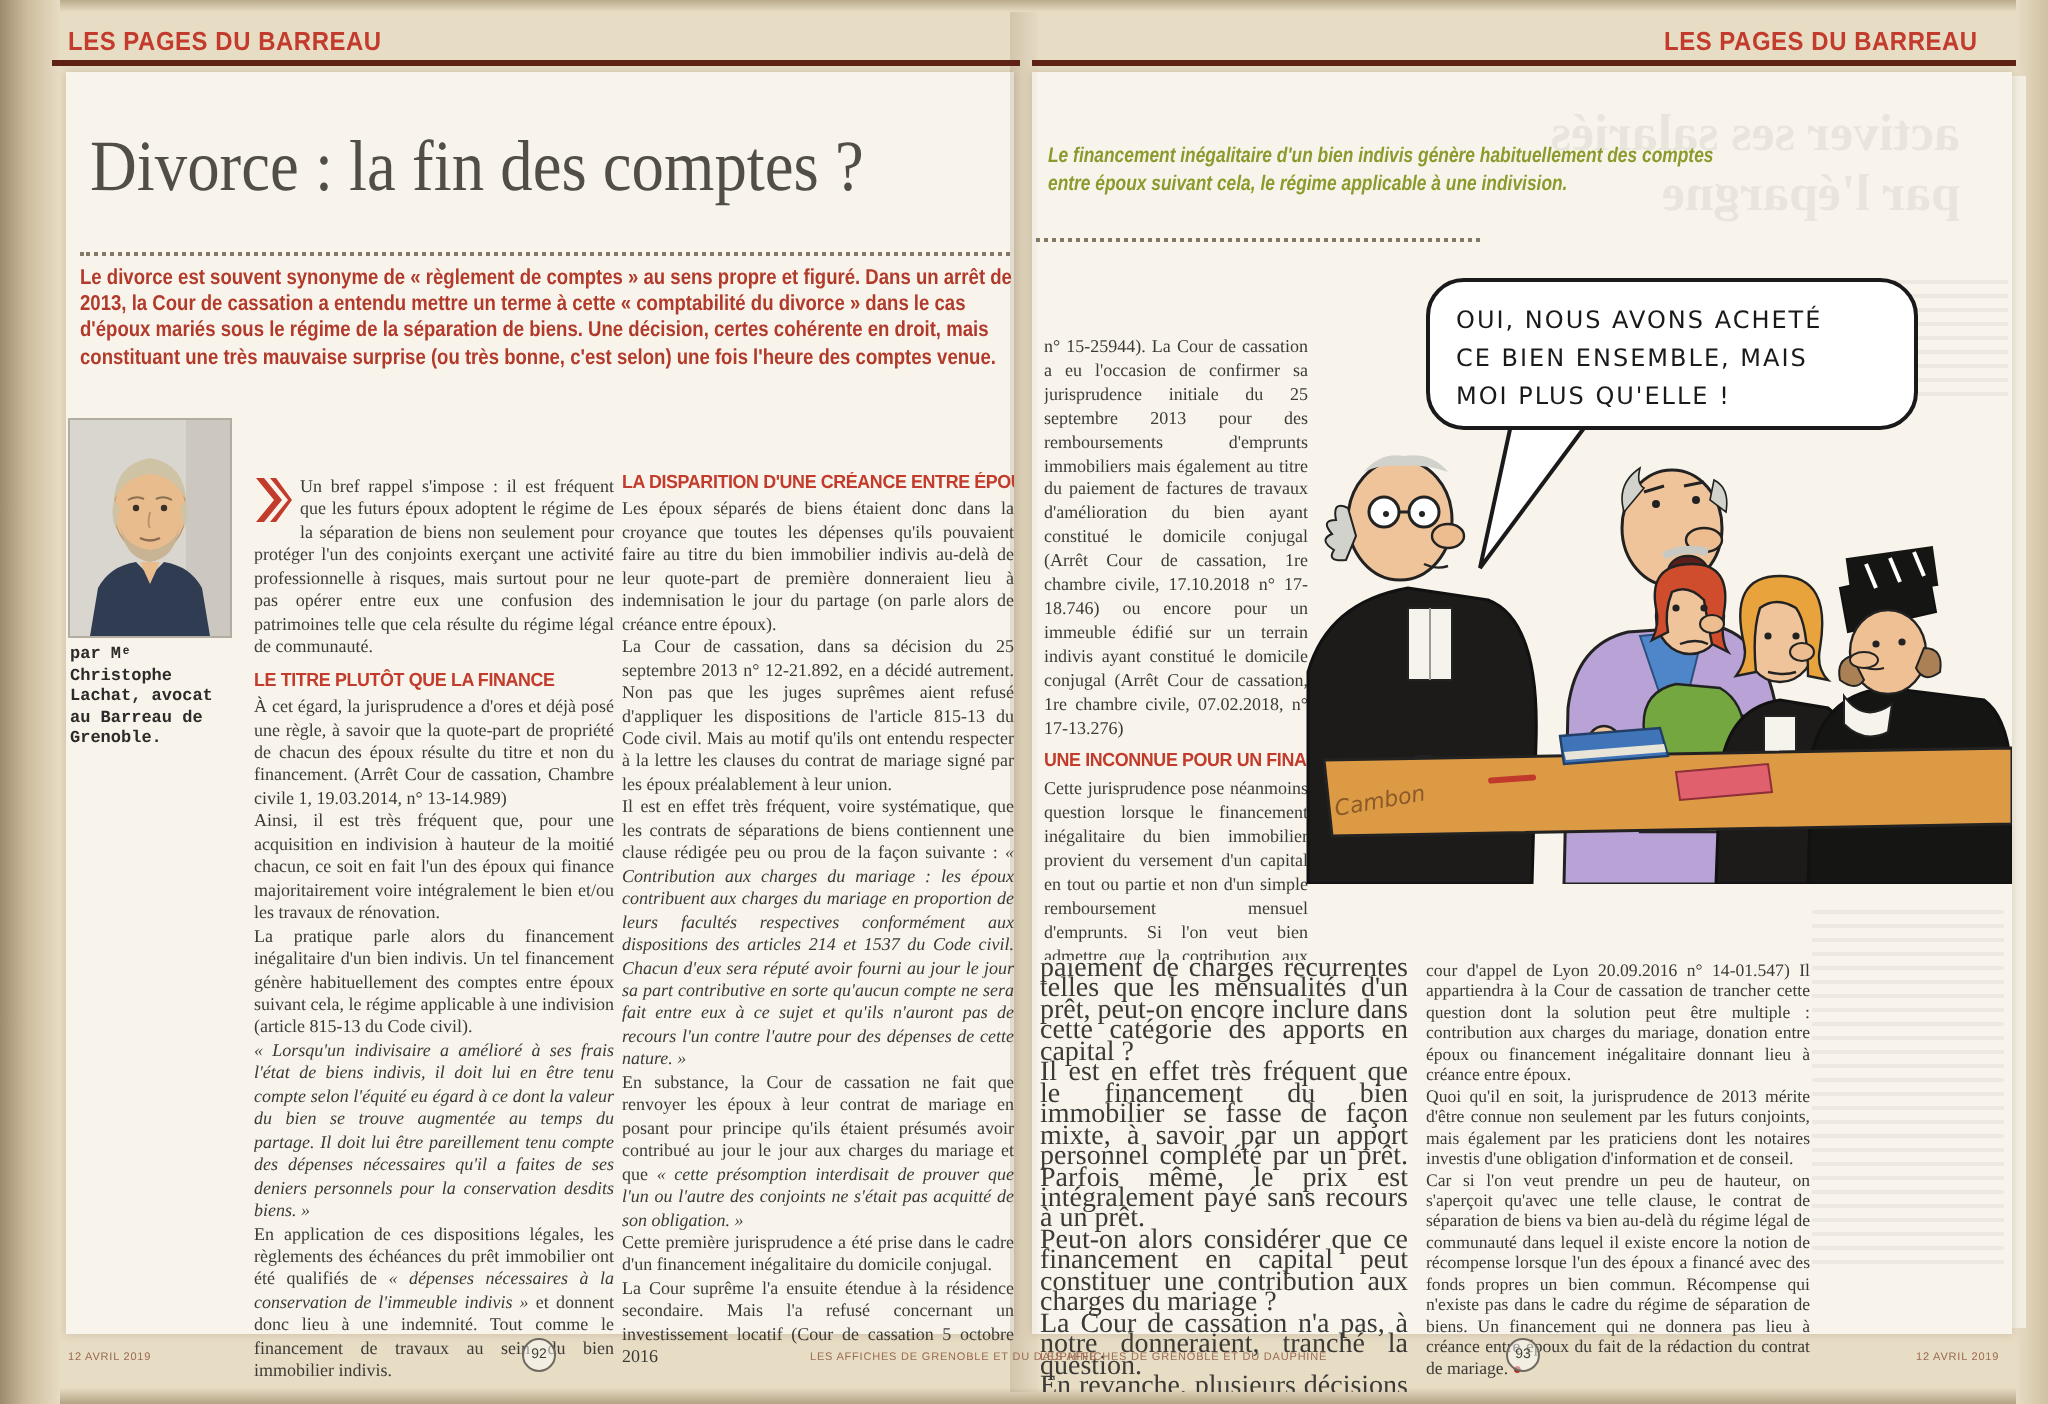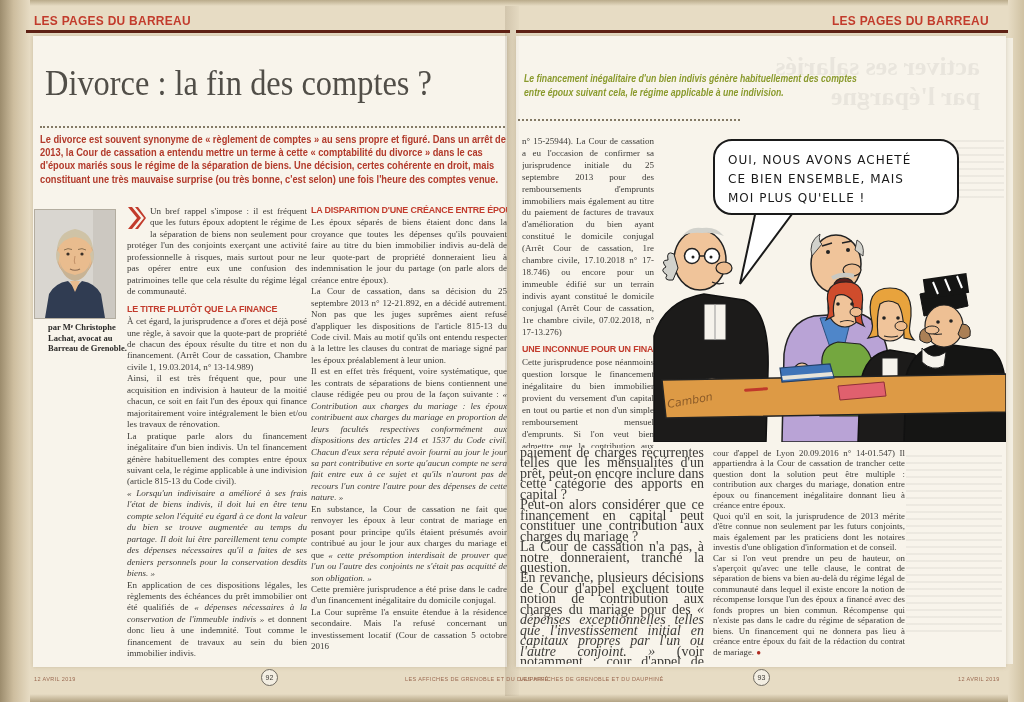--- a/index.html
+++ b/index.html
@@ -39,37 +39,37 @@
     font-size:36px;color:#514e48;white-space:nowrap;transform:scaleX(.9);transform-origin:left top;}
   .dotrule{border-top:2px dotted #837965;position:absolute;}
   .dr1{left:40px;top:126px;width:465px;}
   .dr2{left:518px;top:119px;width:222px;}
   .intro{position:absolute;left:40px;top:133px;width:545px;height:66px;overflow:hidden;
     transform:scaleX(.86);transform-origin:left top;font-weight:700;font-size:10.8px;
     line-height:13.2px;color:#b23a2b;}
 
   
   .bodycol{position:absolute;font-family:"Liberation Serif",serif;font-size:9px;
-    line-height:11.45px;color:#3b3a37;text-align:justify;overflow:hidden;}
+    line-height:11.45px;color:#3b3a37;text-align:justify;overflow:hidden;margin-top:32px;}
   .bodycol p{margin:0;}
   .bodycol .it{font-style:italic;}
   .colhead{font-family:"Liberation Sans",sans-serif;font-weight:700;font-size:9.5px;
     letter-spacing:-.2px;color:#c23b2c;margin:5px 0 2px;transform:scaleX(.94);
     transform-origin:left top;white-space:nowrap;}
   .c2{left:127px;top:206px;width:180px;height:458px;}
   .c3{left:311px;top:204px;width:196px;height:460px;}
   .rc1{left:522px;top:136px;width:132px;height:312px;line-height:11.9px;}
   .rcA{left:520px;top:448px;width:184px;height:216px;font-size:14px;line-height:10.45px;}
   .rcB{left:713px;top:448px;width:192px;height:216px;font-size:8.8px;line-height:10.45px;}
   .endmark{color:#b02a20;font-size:8px;}
 
   
   .photo{position:absolute;left:35px;top:210px;width:80px;height:108px;outline:1px solid #b3ada0;}
   .photo-caption{position:absolute;left:35px;top:322px;width:86px;font-weight:700;
-    font-size:8.5px;line-height:10.5px;color:#2c2b29;font-family:Liberation Serif, serif;margin-left:13px;}
+    font-size:8.5px;line-height:10.5px;color:#2c2b29;font-family:Liberation Mono, monospace;}
 
   .dropquote{float:left;width:19px;height:22px;margin:1px 4px 0 0;}
 
   
   .standfirst{position:absolute;left:524px;top:72px;width:420px;transform:scaleX(.82);
     transform-origin:left top;font-weight:700;font-style:italic;font-size:10.6px;
     line-height:13.5px;color:#8a9a2d;}
   .logo{position:absolute;left:926px;top:54px;width:80px;height:52px;}
 
   
@@ -154,21 +154,21 @@
     <div class="colhead">LE TITRE PLUTÔT QUE LA FINANCE</div>
     <p>À cet égard, la jurisprudence a d'ores et déjà posé une règle, à savoir que la quote-part de propriété de chacun des époux résulte du titre et non du financement. (Arrêt Cour de cassation, Chambre civile 1, 19.03.2014, n° 13-14.989)</p>
     <p>Ainsi, il est très fréquent que, pour une acquisition en indivision à hauteur de la moitié chacun, ce soit en fait l'un des époux qui finance majoritairement voire intégralement le bien et/ou les travaux de rénovation.</p>
     <p>La pratique parle alors du financement inégalitaire d'un bien indivis. Un tel financement génère habituellement des comptes entre époux suivant cela, le régime applicable à une indivision (article 815-13 du Code civil).</p>
     <p class="it">« Lorsqu'un indivisaire a amélioré à ses frais l'état de biens indivis, il doit lui en être tenu compte selon l'équité eu égard à ce dont la valeur du bien se trouve augmentée au temps du partage. Il doit lui être pareillement tenu compte des dépenses nécessaires qu'il a faites de ses deniers personnels pour la conservation desdits biens. »</p>
     <p><span>En application de ces dispositions légales, les règlements des échéances du prêt immobilier ont été qualifiés de </span><span class="it">« dépenses nécessaires à la conservation de l'immeuble indivis »</span><span> et donnent donc lieu à une indemnité. Tout comme le financement de travaux au sein du bien immobilier indivis.</span></p>
   </div>
 
   <div class="bodycol c3">
     <div class="colhead" style="margin-top:0;">LA DISPARITION D'UNE CRÉANCE ENTRE ÉPOUX</div>
-    <p>Les époux séparés de biens étaient donc dans la croyance que toutes les dépenses qu'ils pouvaient faire au titre du bien immobilier indivis au-delà de leur quote-part de propriété donneraient lieu à indemnisation le jour du partage (on parle alors de créance entre époux).</p>
+    <p>Les époux séparés de biens étaient donc dans la croyance que toutes les dépenses qu'ils pouvaient faire au titre du bien immobilier indivis au-delà de leur quote-part de première donneraient lieu à indemnisation le jour du partage (on parle alors de créance entre époux).</p>
     <p>La Cour de cassation, dans sa décision du 25 septembre 2013 n° 12-21.892, en a décidé autrement. Non pas que les juges suprêmes aient refusé d'appliquer les dispositions de l'article 815-13 du Code civil. Mais au motif qu'ils ont entendu respecter à la lettre les clauses du contrat de mariage signé par les époux préalablement à leur union.</p>
     <p><span>Il est en effet très fréquent, voire systématique, que les contrats de séparations de biens contiennent une clause rédigée peu ou prou de la façon suivante : </span><span class="it">« Contribution aux charges du mariage : les époux contribuent aux charges du mariage en proportion de leurs facultés respectives conformément aux dispositions des articles 214 et 1537 du Code civil. Chacun d'eux sera réputé avoir fourni au jour le jour sa part contributive en sorte qu'aucun compte ne sera fait entre eux à ce sujet et qu'ils n'auront pas de recours l'un contre l'autre pour des dépenses de cette nature. »</span></p>
     <p><span>En substance, la Cour de cassation ne fait que renvoyer les époux à leur contrat de mariage en posant pour principe qu'ils étaient présumés avoir contribué au jour le jour aux charges du mariage et que </span><span class="it">« cette présomption interdisait de prouver que l'un ou l'autre des conjoints ne s'était pas acquitté de son obligation. »</span></p>
     <p>Cette première jurisprudence a été prise dans le cadre d'un financement inégalitaire du domicile conjugal.</p>
     <p>La Cour suprême l'a ensuite étendue à la résidence secondaire. Mais l'a refusé concernant un investissement locatif (Cour de cassation 5 octobre 2016</p>
   </div>
 
   <div class="standfirst">Le financement inégalitaire d'un bien indivis génère habituellement des comptes entre époux suivant cela, le régime applicable à une indivision.</div>
   <div class="dotrule dr2"></div>
 
@@ -254,20 +254,21 @@
       <rect x="62" y="4" width="244" height="74" rx="18" fill="#fff" stroke="#1a1a1a" stroke-width="2"></rect>
       <text x="76" y="28" font-size="12" letter-spacing="1" fill="#1a1a1a" font-family="DejaVu Sans, sans-serif">OUI, NOUS AVONS ACHETÉ</text>
       <text x="76" y="47" font-size="12" letter-spacing="1" fill="#1a1a1a" font-family="DejaVu Sans, sans-serif">CE BIEN ENSEMBLE, MAIS</text>
       <text x="76" y="66" font-size="12" letter-spacing="1" fill="#1a1a1a" font-family="DejaVu Sans, sans-serif">MOI PLUS QU'ELLE !</text>
       <text x="16" y="272" font-size="11" font-style="italic" fill="#8a5a28" font-family="DejaVu Sans, sans-serif" transform="rotate(-10 16 272)">Cambon</text>
     </svg>
   </div>
 
   <div class="bodycol rcA">
     <p>paiement de charges récurrentes telles que les mensualités d'un prêt, peut-on encore inclure dans cette catégorie des apports en capital ?</p>
+    <p>Il est en effet très fréquent que le financement du bien immobilier se fasse de façon mixte, à savoir par un apport personnel complété par un prêt. Parfois même, le prix est intégralement payé sans recours à un prêt.</p>
     <p>Peut-on alors considérer que ce financement en capital peut constituer une contribution aux charges du mariage ?</p>
     <p>La Cour de cassation n'a pas, à notre donneraient, tranché la question.</p>
     <p><span>En revanche, plusieurs décisions de Cour d'appel excluent toute notion de contribution aux charges du mariage pour des </span><span class="it">« dépenses exceptionnelles telles que l'investissement initial en capitaux propres par l'un ou l'autre conjoint. »</span><span> (voir notamment : cour d'appel de Toulouse 19.04.2017 n° 16-01.293 ; cour d'appel de Pau 14.03.2016 n° 13-02.151 ; cour d'appel de Versailles 02.04.2015 n° 14-00.594 ;</span></p>
   </div>
   <div class="bodycol rcB">
     <p>cour d'appel de Lyon 20.09.2016 n° 14-01.547) Il appartiendra à la Cour de cassation de trancher cette question dont la solution peut être multiple : contribution aux charges du mariage, donation entre époux ou financement inégalitaire donnant lieu à créance entre époux.</p>
     <p>Quoi qu'il en soit, la jurisprudence de 2013 mérite d'être connue non seulement par les futurs conjoints, mais également par les praticiens dont les notaires investis d'une obligation d'information et de conseil.</p>
     <p><span>Car si l'on veut prendre un peu de hauteur, on s'aperçoit qu'avec une telle clause, le contrat de séparation de biens va bien au-delà du régime légal de communauté dans lequel il existe encore la notion de récompense lorsque l'un des époux a financé avec des fonds propres un bien commun. Récompense qui n'existe pas dans le cadre du régime de séparation de biens. Un financement qui ne donnera pas lieu à créance entre époux du fait de la rédaction du contrat de mariage.</span> <span class="endmark">●</span></p>
   </div>
 

